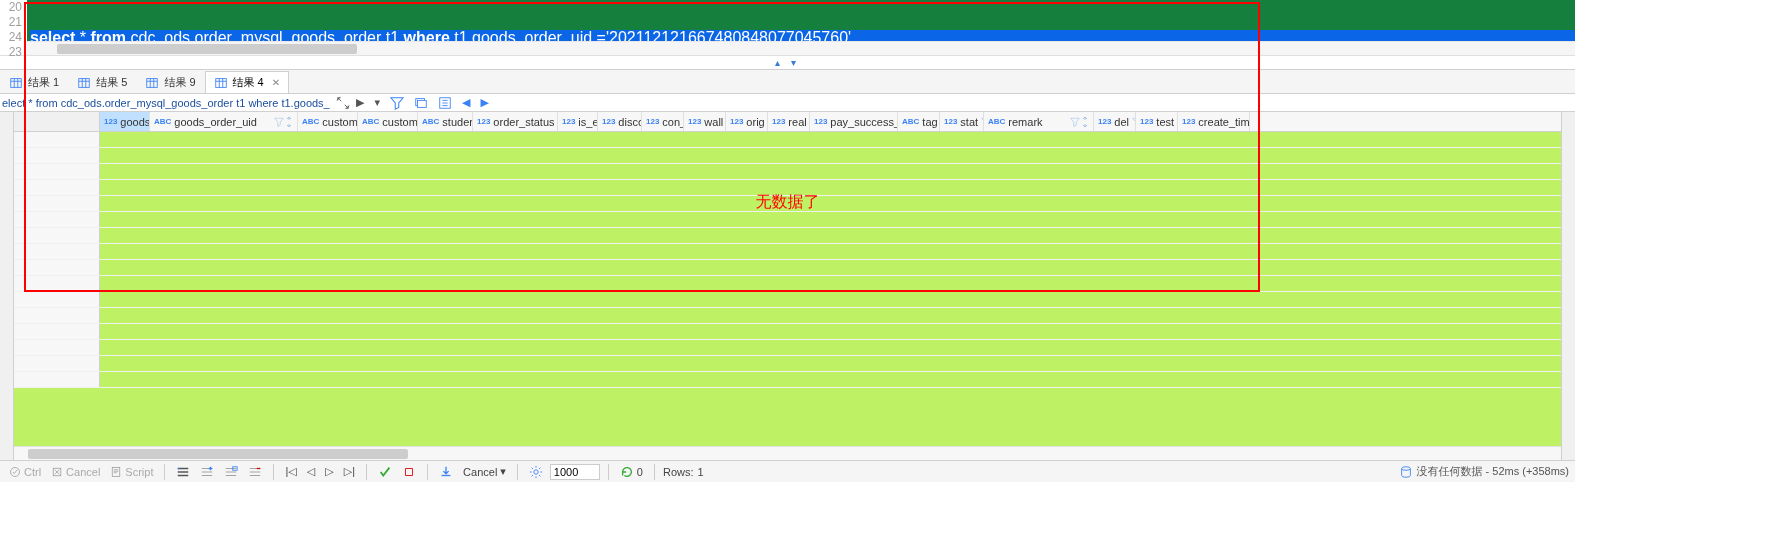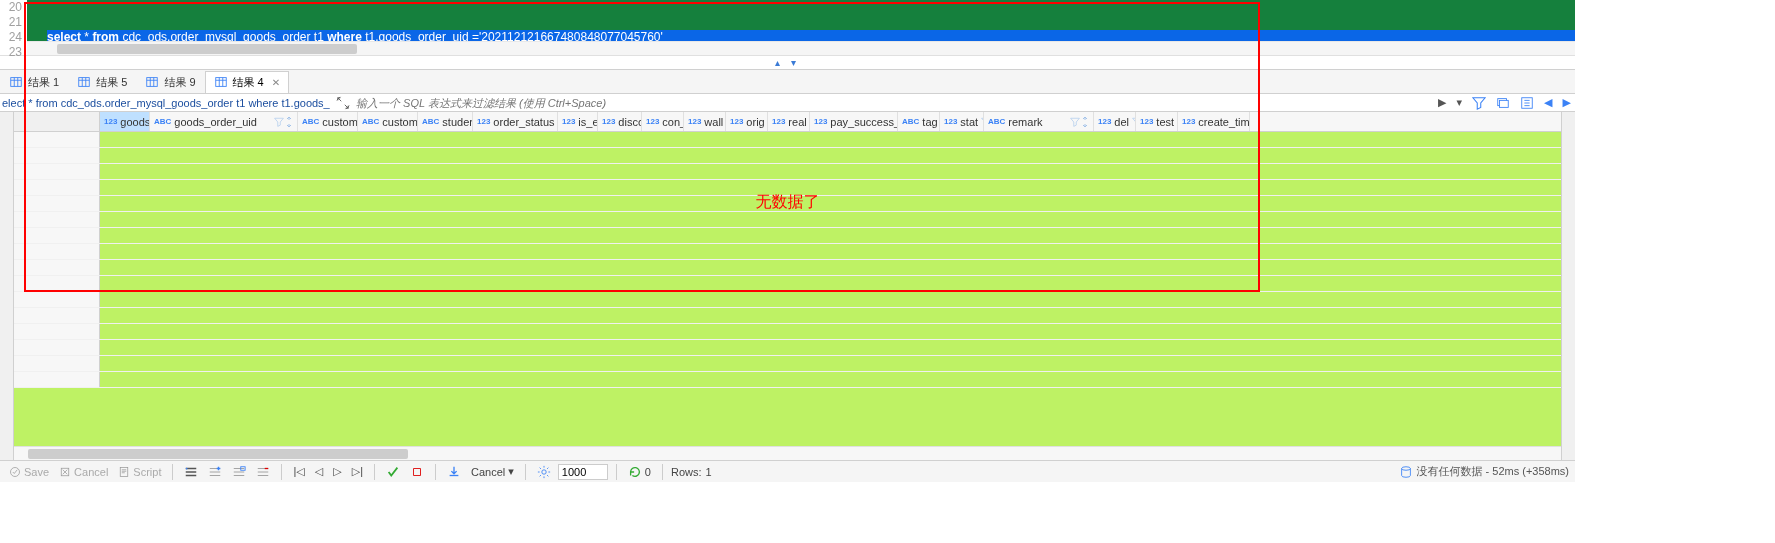--- a/index.html
+++ b/index.html
@@ -2,36 +2,36 @@
 <html><head>
 <meta charset="utf-8">
 <style>
 *{box-sizing:border-box;margin:0;padding:0;font-family:"Segoe UI",Arial,sans-serif}
 html,body{width:1575px;height:482px;overflow:hidden;background:#fff;font-size:11px}
 .root{display:flex;flex-direction:column;height:100%;position:relative}
 
 
 .editor-area{height:56px;background:#15803d;display:flex;border-bottom:1px solid #e0e0e0}
 .gutter{width:27px;background:#fff;color:#a0a0a0;text-align:right;padding-right:5px;font-family:Consolas,monospace;font-size:12px;line-height:15px}
-.code{flex:1;font-family:Consolas,monospace;font-size:12px;line-height:15px;padding-left:20px;position:relative}
+.code{flex:1;font-family:Consolas,monospace;font-size:16px;line-height:15px;padding-left:3px;position:relative}
 .code-line{height:15px;display:flex;white-space:pre}
 .code-selected{background:#0a66e7;color:#fff}
 .kw{color:#8f0055;font-weight:bold}
 .code-selected .kw{color:#fff;font-weight:bold}
 .str{color:#2a00ff}
 .code-selected .str{color:#fff}
 .hscroll{position:absolute;bottom:0;left:0;right:0;height:14px;background:#f5f5f5;border-top:1px solid #e8e8e8}
 .hscroll-thumb{position:absolute;left:30px;top:2px;width:300px;height:10px;background:#cdcdcd;border-radius:2px}
 
 
 .splitter{height:14px;background:#fff;border-bottom:1px solid #d0d0d0;display:flex;align-items:center;justify-content:center;position:relative}
 .splitter-grip{color:#3b7bd6;font-size:10px;letter-spacing:4px}
 
 
-.tabs{height:24px;background:#f5f5f5;border-bottom:1px solid #d0d0d0;display:flex;align-items:center;overflow:hidden}
+.tabs{height:24px;background:#f5f5f5;border-bottom:1px solid #d0d0d0;display:flex;align-items:flex-end;overflow:hidden}
 .tab{display:flex;align-items:center;height:22px;padding:0 8px;border:1px solid transparent;border-bottom:none;gap:5px;cursor:pointer;color:#333}
 .tab.active{background:#fff;border-color:#d0d0d0;color:#000}
 .tab-icon{display:inline-flex}
 .tab-close{color:#888;font-size:10px;margin-left:3px}
 
 
 .filter-row{height:18px;background:#fff;border-bottom:1px solid #d0d0d0;display:flex;align-items:center;color:#6a6a6a;font-size:11px;overflow:hidden}
 .query-txt{color:#1a4d9e;padding-left:2px;white-space:nowrap;max-width:330px;overflow:hidden}
 .expand-ic{margin:0 6px;cursor:pointer}
 .filter-input{flex:1;border:none;outline:none;font-style:italic;font-size:11px;color:#999;font-family:inherit}
@@ -143,21 +143,20 @@
     </div>
 
   <div class="filter-row">
     <span class="query-txt">elect * from cdc_ods.order_mysql_goods_order t1 where t1.goods_order_</span>
     <span class="expand-ic">
       <svg class="ico" viewBox="0 0 16 16">
           <path d="M3 3l-2 2M3 3l2-2M3 3v0M13 13l2-2M13 13l-2 2M2 2h3M2 2v3M14 14h-3M14 14v-3" stroke="#555" stroke-width="1" fill="none"></path>
           <path d="M2 2L6 6M14 14L10 10" stroke="#555" stroke-width="1"></path>
         </svg>
     </span>
-    <input class="filter-input" placeholder="输入一个 SQL 表达式来过滤结果 (使用 Ctrl+Space)" style="">
     <div class="row-right">
       <span>▶</span>
       <span>▾</span>
       <span>
           <svg class="ico" viewBox="0 0 16 16">
             <path d="M1 2h14l-5 6v5l-4 2v-7z" fill="none" stroke="#3b82f6" stroke-width="1.2"></path>
           </svg>
         </span>
       <span>
           <svg class="ico" viewBox="0 0 16 16">
@@ -361,21 +360,21 @@
     </div>
     <div class="side-handle" style="border-left:1px solid #d0d0d0;border-right:none"></div>
   </div>
 
   <div class="status">
     <span class="btn disabled">
         <svg width="12" height="12" viewBox="0 0 16 16">
           <circle cx="8" cy="8" r="6" fill="none" stroke="#999"></circle>
           <path d="M5 8l2 2 4-5" stroke="#999" fill="none"></path>
         </svg>
-        <span>Save</span>
+        <span>Ctrl</span>
       </span>
     <span class="btn disabled">
         <svg width="12" height="12" viewBox="0 0 16 16">
           <rect x="3" y="3" width="10" height="10" fill="none" stroke="#999"></rect>
           <path d="M5 5l6 6M11 5l-6 6" stroke="#999"></path>
         </svg>
         <span>Cancel</span>
       </span>
     <span class="btn disabled">
         <svg width="12" height="12" viewBox="0 0 16 16">

